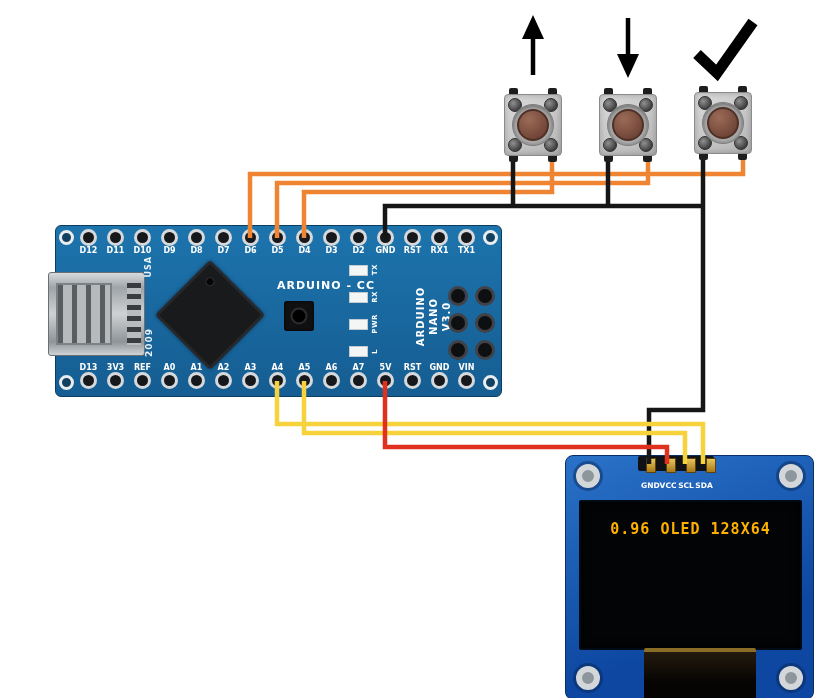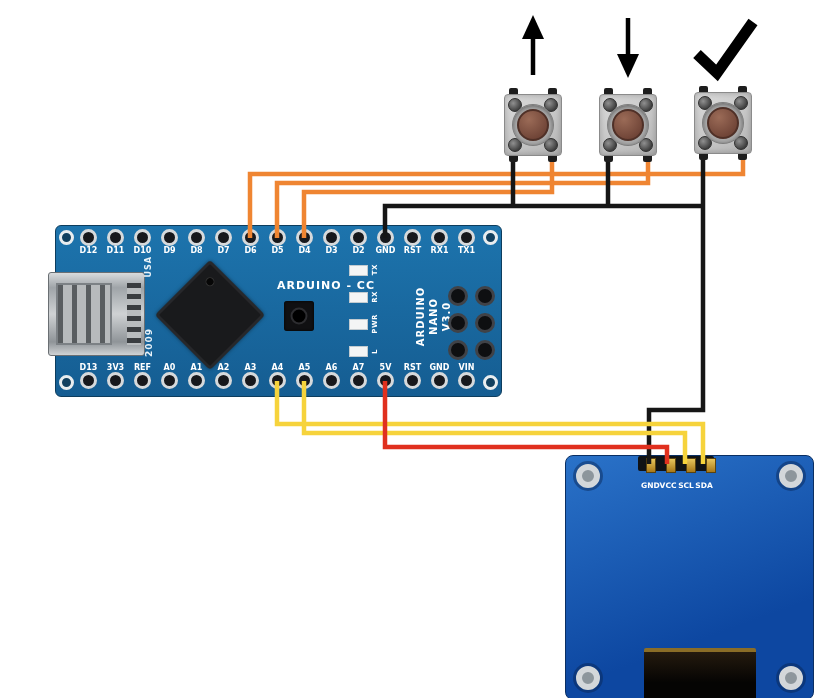--- a/index.html
+++ b/index.html
@@ -278,20 +278,23 @@
       <span class="oled-pad"></span>
       <span class="oled-pad"></span>
     </div>
     <div class="oled-pin-labels">
 
     <span class="oled-pin-label">GND</span>
         <span class="oled-pin-label">VCC</span>
         <span class="oled-pin-label">SCL</span>
         <span class="oled-pin-label">SDA</span>
       </div>
+    <div class="oled-screen">
+      <div class="oled-text">0.96 OLED 128X64</div>
+    </div>
     <div class="oled-ribbon"></div>
     <span class="hole-lg" style="left:10px;top:8px;"></span>
     <span class="hole-lg" style="left:213px;top:8px;"></span>
     <span class="hole-lg" style="left:10px;top:210px;"></span>
     <span class="hole-lg" style="left:213px;top:210px;"></span>
   </div>
 
   <svg class="wire-layer" width="818" height="698" viewBox="0 0 818 698">
 
     <path d="M304,238 V192 H552 V156" fill="none" stroke="#ef8532" stroke-width="4.5"></path>

